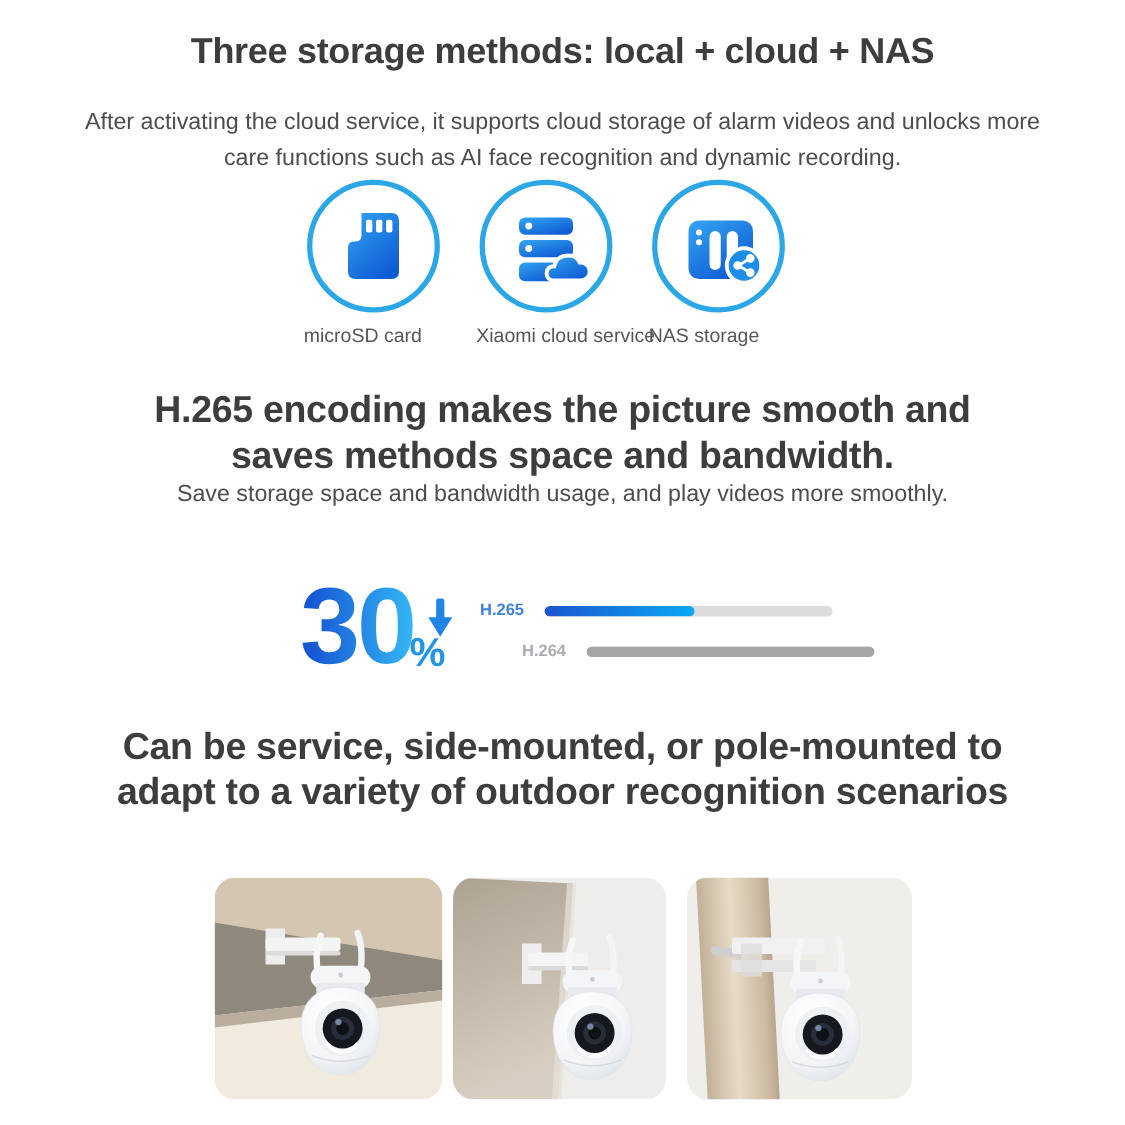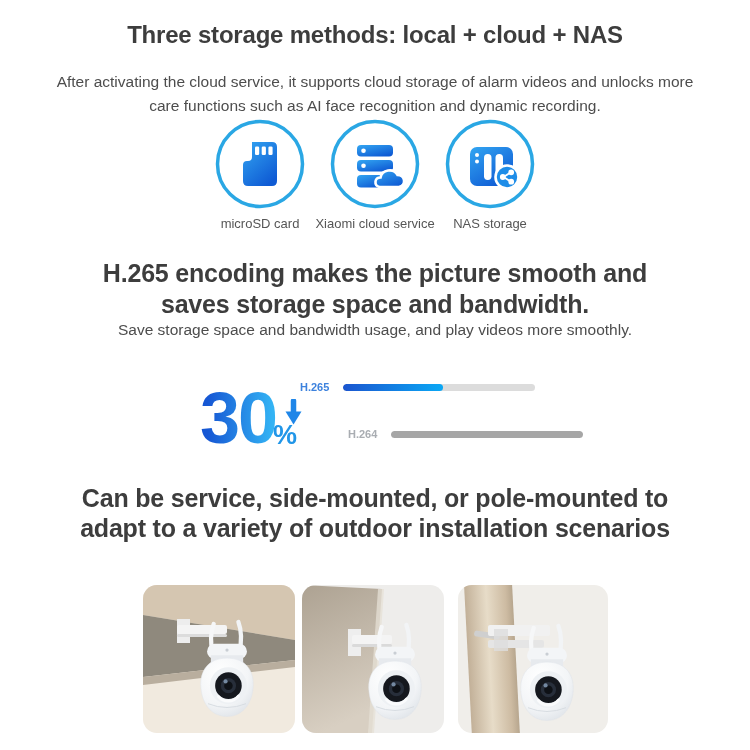--- a/index.html
+++ b/index.html
@@ -18,37 +18,37 @@
     position:absolute;left:0;width:750px;text-align:center;
     font-size:15.5px;line-height:24px;color:#4d4d4d;font-weight:400;
   }
   .subtitle-1{top:58px;margin-top:12px;}
   .subtitle-2{top:318px;}
   
   .icon-row{
     position:absolute;top:118px;left:0;width:750px;
     display:flex;justify-content:center;
   }
-  .icon-item{width:115px;display:flex;flex-direction:column;align-items:center;}
+  .icon-item{width:115px;display:flex;flex-direction:column;}
   .icon-item svg{display:block;}
   .icon-label{margin-top:6px;font-size:13px;color:#565656;white-space:nowrap;}
   
   .stat-50{
     position:absolute;left:200px;top:382px;
     font-size:72px;line-height:72px;font-weight:700;letter-spacing:-2px;
     background:linear-gradient(90deg,#1657d4 10%,#33b3f4 95%);
     -webkit-background-clip:text;background-clip:text;color:transparent;
   }
   .stat-arrow{position:absolute;left:283px;top:399px;}
   .stat-pct{
     position:absolute;left:273px;top:420px;
     font-size:27px;font-weight:700;color:#2196e8;
   }
   .codec-row{position:absolute;left:300px;height:14px;display:flex;align-items:center;}
-  .codec-row-1{top:380px;}
+  .codec-row-1{top:400px;margin-left:20px;}
   .codec-row-2{top:427px;padding-left:48px;}
   .codec-label{width:36px;text-align:left;font-size:11px;font-weight:700;}
   .codec-label-blue{color:#3d82dd;}
   .codec-label-gray{color:#a9adb2;}
   .bar-track{
     margin-left:7px;width:192px;height:7px;border-radius:3.5px;
     background:#dcdcdc;overflow:hidden;position:relative;
   }
   .bar-fill-blue{height:100%;border-radius:3.5px;background:linear-gradient(90deg,#1b55cf,#0aa8f5);}
   .bar-fill-gray{height:100%;border-radius:3.5px;background:#a6a6a6;}
@@ -151,21 +151,21 @@
           <circle cx="67.2" cy="54.3" r="2"></circle>
           <circle cx="67.2" cy="63.7" r="2"></circle>
         </g>
       </svg>
       <div class="icon-label">NAS storage</div>
     </div>
   </div>
 
   <div class="title title-2">
     <div>H.265 encoding makes the picture smooth and</div>
-    <div>saves storage space and bandwidth.</div>
+    <div>saves methods space and bandwidth.</div>
   </div>
   <div class="subtitle subtitle-2">
     <div>Save storage space and bandwidth usage, and play videos more smoothly.</div>
   </div>
 
   <div class="stat-50">30</div>
   <svg class="stat-arrow" width="21" height="27" viewBox="0 0 21 27">
     <path d="M10.5 2 v12" stroke="#1f86e8" stroke-width="5.5" stroke-linecap="round"></path>
     <path d="M2.5 12.5 L10.5 25.5 L18.5 12.5 Z" fill="#1f86e8"></path>
   </svg>
@@ -179,21 +179,21 @@
   </div>
   <div class="codec-row codec-row-2">
     <div class="codec-label codec-label-gray">H.264</div>
     <div class="bar-track">
       <div class="bar-fill-gray" style="width: 100%;"></div>
     </div>
   </div>
 
   <div class="title title-3">
     <div>Can be service, side-mounted, or pole-mounted to</div>
-    <div>adapt to a variety of outdoor installation scenarios</div>
+    <div>adapt to a variety of outdoor recognition scenarios</div>
   </div>
 
   <div class="gallery">
 
     <div class="shot shot-1">
       <svg width="152" height="148" viewBox="0 0 152 148">
         <rect x="0" y="0" width="152" height="148" fill="#f1eadf"></rect>
         <polygon points="0,0 152,0 152,55 0,30" fill="#d5c6b1"></polygon>
         <polygon points="0,30 152,55 152,75 0,92" fill="#8f897d"></polygon>
         <polygon points="0,92 152,75 152,82 0,100" fill="#b9ae9e"></polygon>

